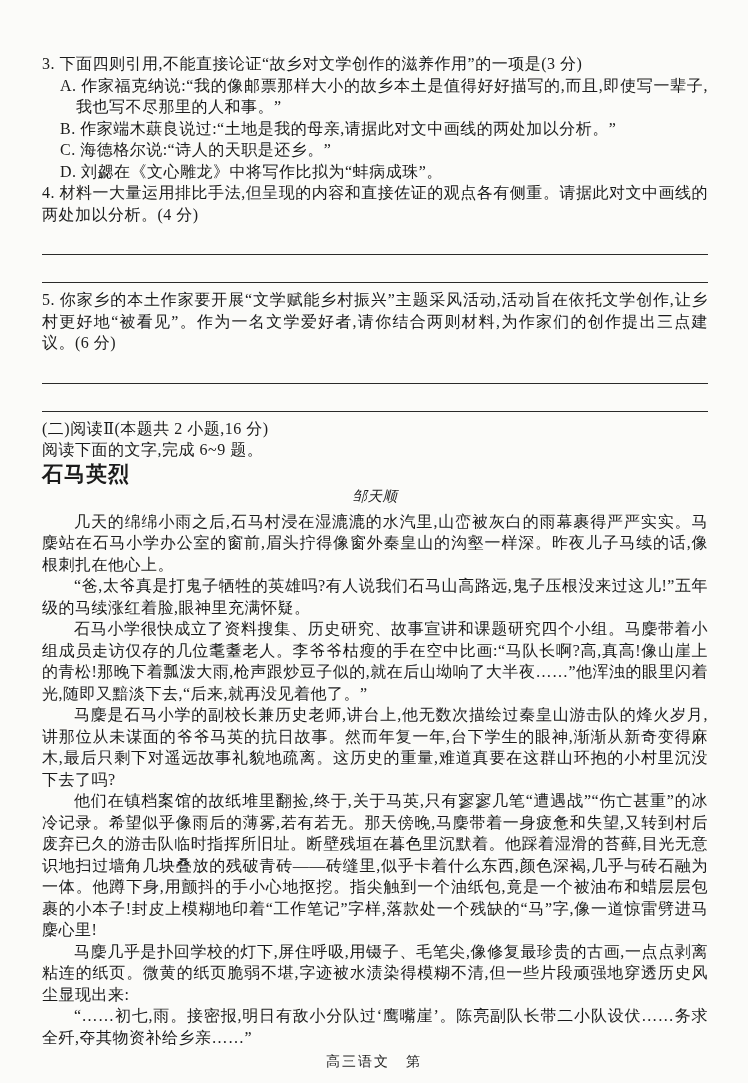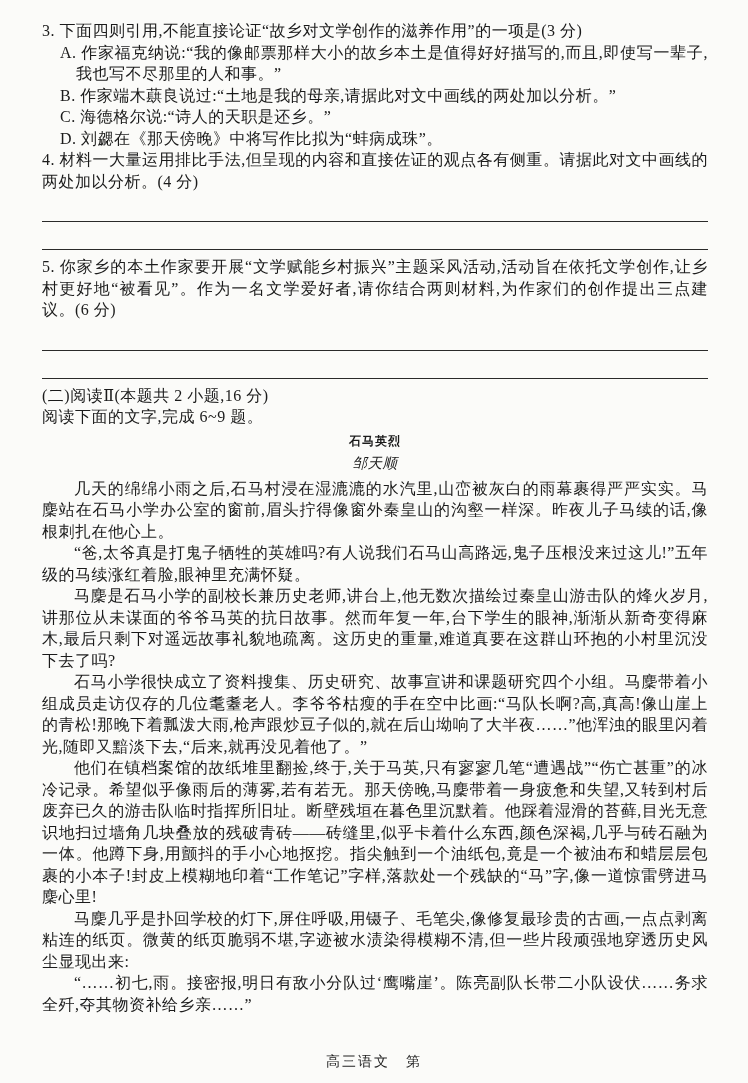--- a/index.html
+++ b/index.html
@@ -11,38 +11,38 @@
     font-family: "Liberation Serif", "DejaVu Serif", serif;
     position: relative;
     overflow: hidden;
   }
   .page {
     padding: 20px 40px 0 42px;
     font-size: 16px;
     line-height: 21.5px;
     letter-spacing: 0.5px;
     text-align: justify;
+    margin-top: 33px;
   }
   p { margin: 0; }
   .q { text-indent: 0; }
   .option {
     margin-left: 18px;
     padding-left: 16px;
     text-indent: -16px;
   }
   .answer-block { margin: 2px 0 6px 0; }
   .answer-row {
     height: 27px;
     border-bottom: 1px solid #2a2a2a;
   }
   .section-header { margin-top: 6px; }
   .essay-title {
-    text-align: center;
     font-weight: bold;
-    font-size: 12px;
+    font-size: 21px;
     margin: 3px 0 1px 0;
     letter-spacing: 1px;
   }
   .essay-author {
     text-align: center;
     font-size: 14.5px;
     margin: 0 0 3px 0;
     font-style: italic;
   }
   .para { text-indent: 2em; }
@@ -59,21 +59,21 @@
 </style>
 </head>
 <body>
 
 <div class="page">
 
   <p class="q">3. 下面四则引用,不能直接论证“故乡对文学创作的滋养作用”的一项是(3 分)</p>
   <p class="option">A. 作家福克纳说:“我的像邮票那样大小的故乡本土是值得好好描写的,而且,即使写一辈子,我也写不尽那里的人和事。”</p>
   <p class="option">B. 作家端木蕻良说过:“土地是我的母亲,请据此对文中画线的两处加以分析。”</p>
   <p class="option">C. 海德格尔说:“诗人的天职是还乡。”</p>
-  <p class="option">D. 刘勰在《那天傍晚》中将写作比拟为“蚌病成珠”。</p>
+  <p class="option">D. 刘勰在《文心雕龙》中将写作比拟为“蚌病成珠”。</p>
 
   <p class="q">4. 材料一大量运用排比手法,但呈现的内容和直接佐证的观点各有侧重。请据此对文中画线的两处加以分析。(4 分)</p>
 
   <div class="answer-block">
     <div class="answer-row"></div>
     <div class="answer-row"></div>
   </div>
 
   <p class="q">5. 你家乡的本土作家要开展“文学赋能乡村振兴”主题采风活动,活动旨在依托文学创作,让乡村更好地“被看见”。作为一名文学爱好者,请你结合两则材料,为作家们的创作提出三点建议。(6 分)</p>
 
@@ -83,21 +83,21 @@
   </div>
 
   <p class="q section-header">(二)阅读Ⅱ(本题共 2 小题,16 分)</p>
   <p class="q">阅读下面的文字,完成 6~9 题。</p>
 
   <p class="essay-title">石马英烈</p>
   <p class="essay-author">邹天顺</p>
 
   <p class="para">几天的绵绵小雨之后,石马村浸在湿漉漉的水汽里,山峦被灰白的雨幕裹得严严实实。马麇站在石马小学办公室的窗前,眉头拧得像窗外秦皇山的沟壑一样深。昨夜儿子马续的话,像根刺扎在他心上。</p>
   <p class="para">“爸,太爷真是打鬼子牺牲的英雄吗?有人说我们石马山高路远,鬼子压根没来过这儿!”五年级的马续涨红着脸,眼神里充满怀疑。</p>
+  <p class="para">石马小学很快成立了资料搜集、历史研究、故事宣讲和课题研究四个小组。马麇带着小组成员走访仅存的几位耄耋老人。李爷爷枯瘦的手在空中比画:“马队长啊?高,真高!像山崖上的青松!那晚下着瓢泼大雨,枪声跟炒豆子似的,就在后山坳响了大半夜……”他浑浊的眼里闪着光,随即又黯淡下去,“后来,就再没见着他了。”</p>
   <p class="para">马麇是石马小学的副校长兼历史老师,讲台上,他无数次描绘过秦皇山游击队的烽火岁月,讲那位从未谋面的爷爷马英的抗日故事。然而年复一年,台下学生的眼神,渐渐从新奇变得麻木,最后只剩下对遥远故事礼貌地疏离。这历史的重量,难道真要在这群山环抱的小村里沉没下去了吗?</p>
-  <p class="para">石马小学很快成立了资料搜集、历史研究、故事宣讲和课题研究四个小组。马麇带着小组成员走访仅存的几位耄耋老人。李爷爷枯瘦的手在空中比画:“马队长啊?高,真高!像山崖上的青松!那晚下着瓢泼大雨,枪声跟炒豆子似的,就在后山坳响了大半夜……”他浑浊的眼里闪着光,随即又黯淡下去,“后来,就再没见着他了。”</p>
   <p class="para">他们在镇档案馆的故纸堆里翻捡,终于,关于马英,只有寥寥几笔“遭遇战”“伤亡甚重”的冰冷记录。希望似乎像雨后的薄雾,若有若无。那天傍晚,马麇带着一身疲惫和失望,又转到村后废弃已久的游击队临时指挥所旧址。断壁残垣在暮色里沉默着。他踩着湿滑的苔藓,目光无意识地扫过墙角几块叠放的残破青砖——砖缝里,似乎卡着什么东西,颜色深褐,几乎与砖石融为一体。他蹲下身,用颤抖的手小心地抠挖。指尖触到一个油纸包,竟是一个被油布和蜡层层包裹的小本子!封皮上模糊地印着“工作笔记”字样,落款处一个残缺的“马”字,像一道惊雷劈进马麇心里!</p>
   <p class="para">马麇几乎是扑回学校的灯下,屏住呼吸,用镊子、毛笔尖,像修复最珍贵的古画,一点点剥离粘连的纸页。微黄的纸页脆弱不堪,字迹被水渍染得模糊不清,但一些片段顽强地穿透历史风尘显现出来:</p>
   <p class="para">“……初七,雨。接密报,明日有敌小分队过‘鹰嘴崖’。陈亮副队长带二小队设伏……务求全歼,夺其物资补给乡亲……”</p>
 
 </div>
 
 <div class="footer">高三语文　第</div>
 
 </body></html>

